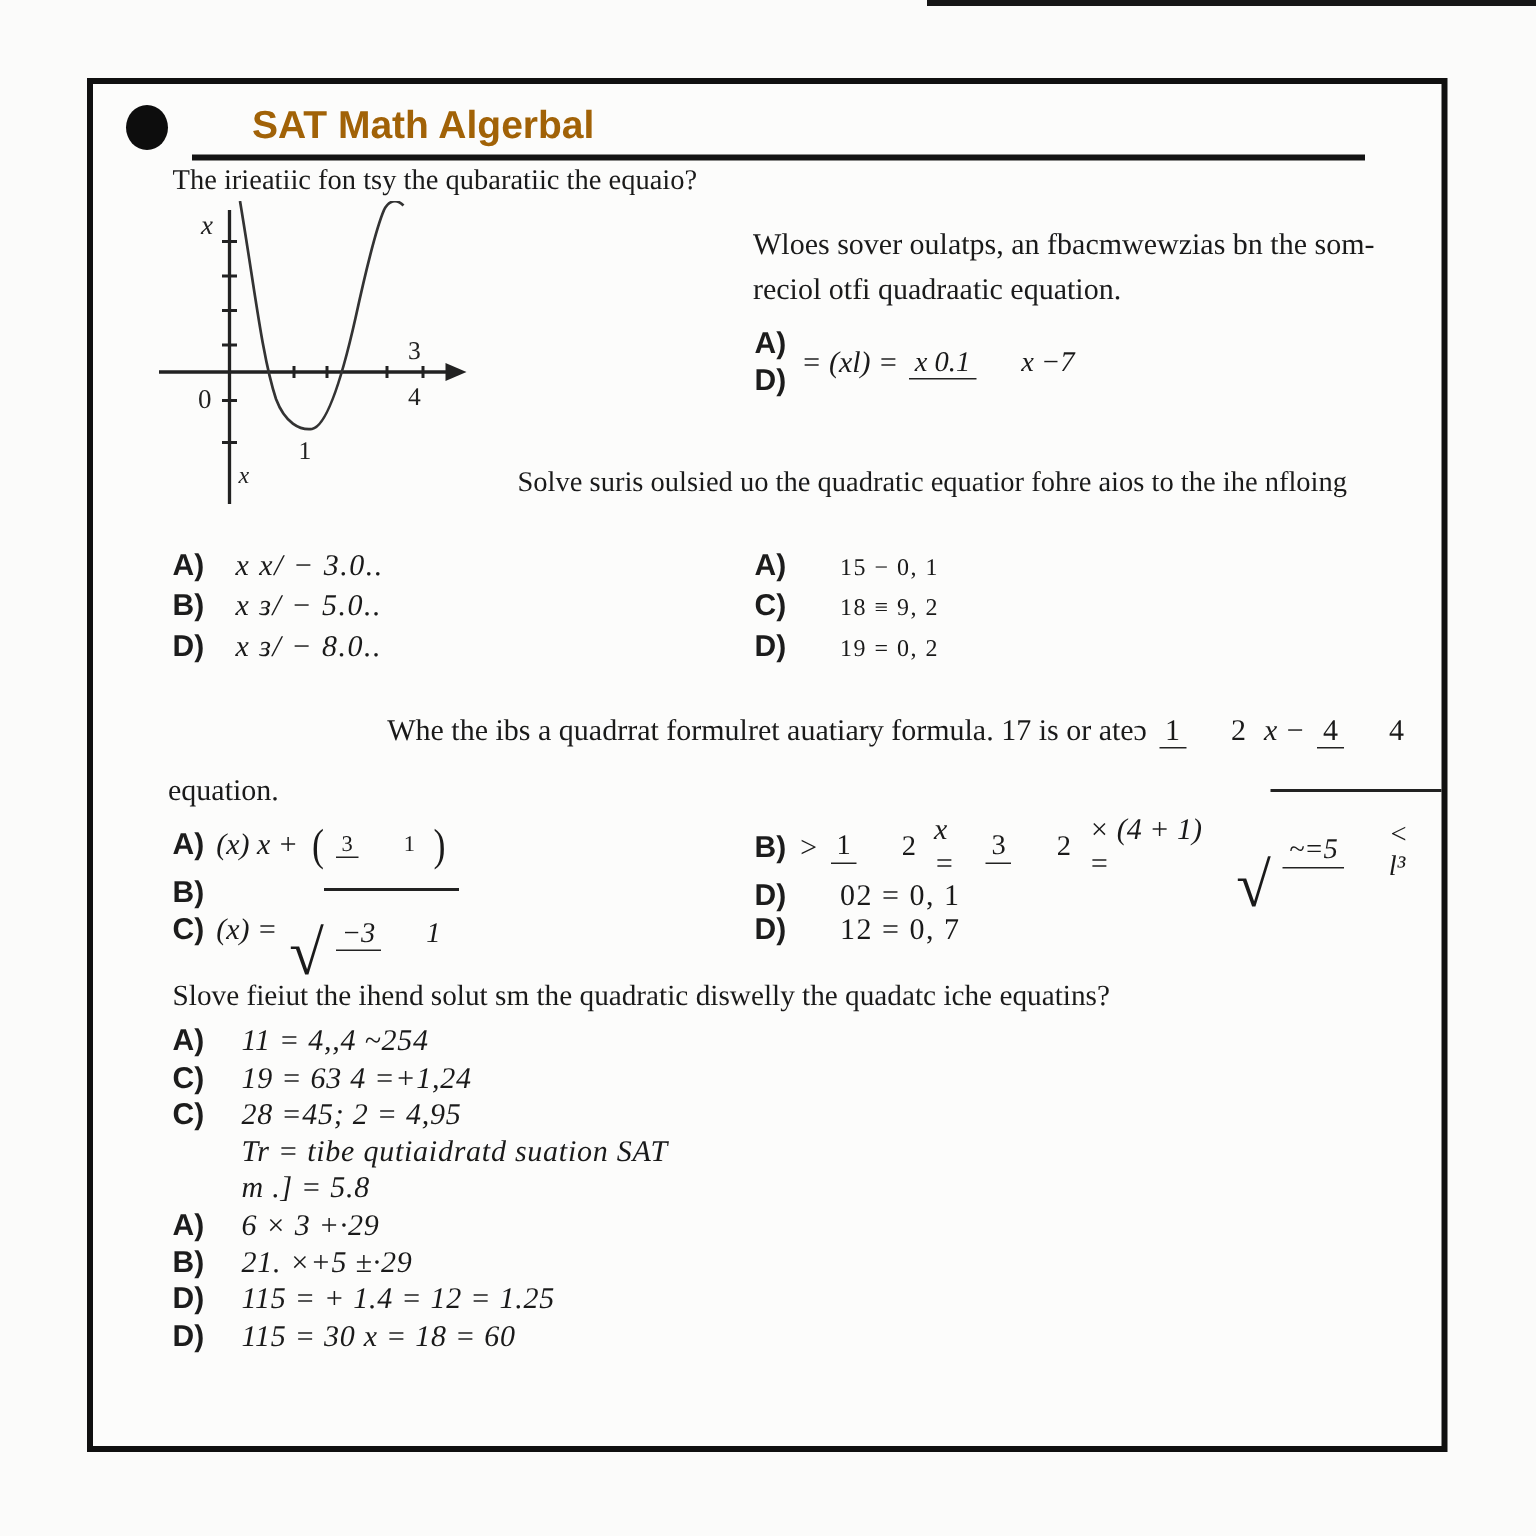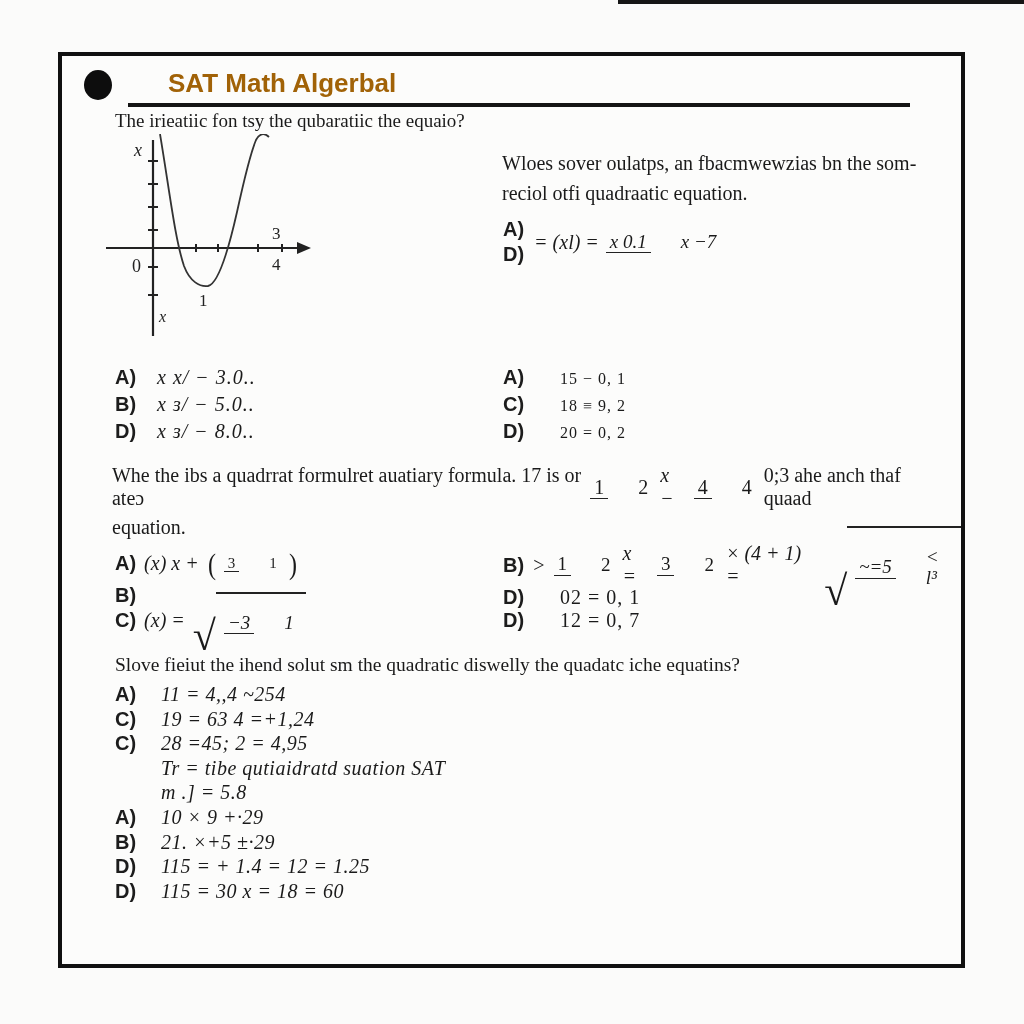--- a/index.html
+++ b/index.html
@@ -131,20 +131,21 @@
     </span>
     <span class="mrow">
       <span class="math">= (xl) =</span>
       <span class="frac math">
         <span class="num">x 0.1</span>
         <span class="den">x −7</span>
       </span>
     </span>
   </div>
 
+  <div class="solve">Solve suris oulsied uo the quadratic equatior fohre aios to the ihe nfloing</div>
 
   <div class="o1l">
     <div class="orow">
       <span class="letter">A)</span>
       <span class="math">x x/ − 3.0..</span>
     </div>
     <div class="orow">
       <span class="letter">B)</span>
       <span class="math">x ɜ/ − 5.0..</span>
     </div>
@@ -158,37 +159,36 @@
     <div class="orow">
       <span class="letter">A)</span>
       <span class="otext">15 − 0, 1</span>
     </div>
     <div class="orow">
       <span class="letter">C)</span>
       <span class="otext">18 ≡ 9, 2</span>
     </div>
     <div class="orow">
       <span class="letter">D)</span>
-      <span class="otext">20 = 0, 2</span>
+      <span class="otext">19 = 0, 2</span>
     </div>
   </div>
 
   <div class="q3">
     <div class="line1">
       <span>Whe the ibs a quadrrat formulret auatiary formula. 17 is or ateɔ</span>
       <span class="frac">
         <span class="num">1</span>
         <span class="den">2</span>
       </span>
       <span class="math">x −</span>
       <span class="frac">
         <span class="num">4</span>
         <span class="den">4</span>
       </span>
-      <span>0;3 ahe anch thaf quaad</span>
     </div>
     <div class="line2">equation.</div>
   </div>
 
   <div class="o2a">
     <span class="letter">A)</span>
     <span class="math">(x) x +</span>
     <span class="mrow">
       <span class="paren">(</span>
       <span class="frac small">
@@ -268,21 +268,21 @@
     <div class="q4line">
       <span class="letter"></span>
       <span class="q4text">Tr = tibe qutiaidratd suation SAT</span>
     </div>
     <div class="q4line">
       <span class="letter"></span>
       <span class="q4text">m .] = 5.8</span>
     </div>
     <div class="q4line">
       <span class="letter">A)</span>
-      <span class="q4text">10 × 9 +·29</span>
+      <span class="q4text">6 × 3 +·29</span>
     </div>
     <div class="q4line">
       <span class="letter">B)</span>
       <span class="q4text">21. ×+5 ±·29</span>
     </div>
     <div class="q4line">
       <span class="letter">D)</span>
       <span class="q4text">115 = + 1.4 = 12 = 1.25</span>
     </div>
     <div class="q4line">

